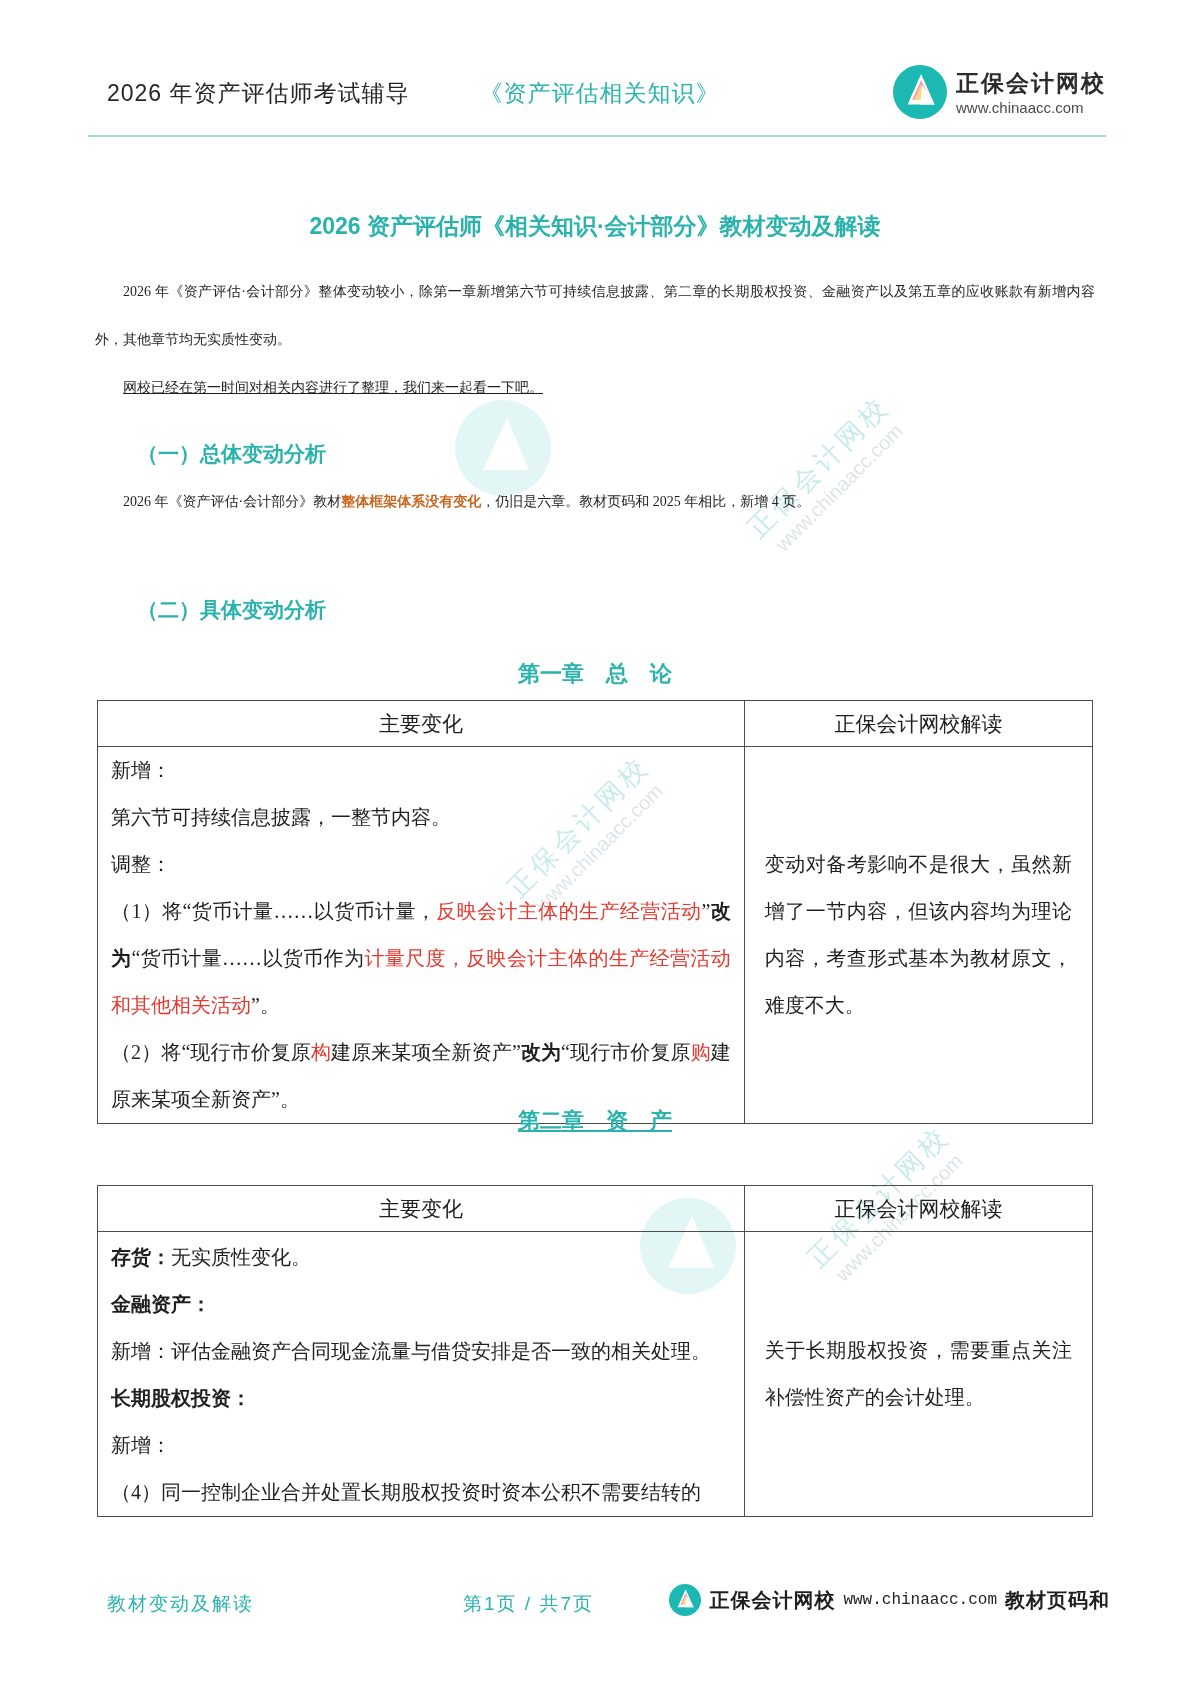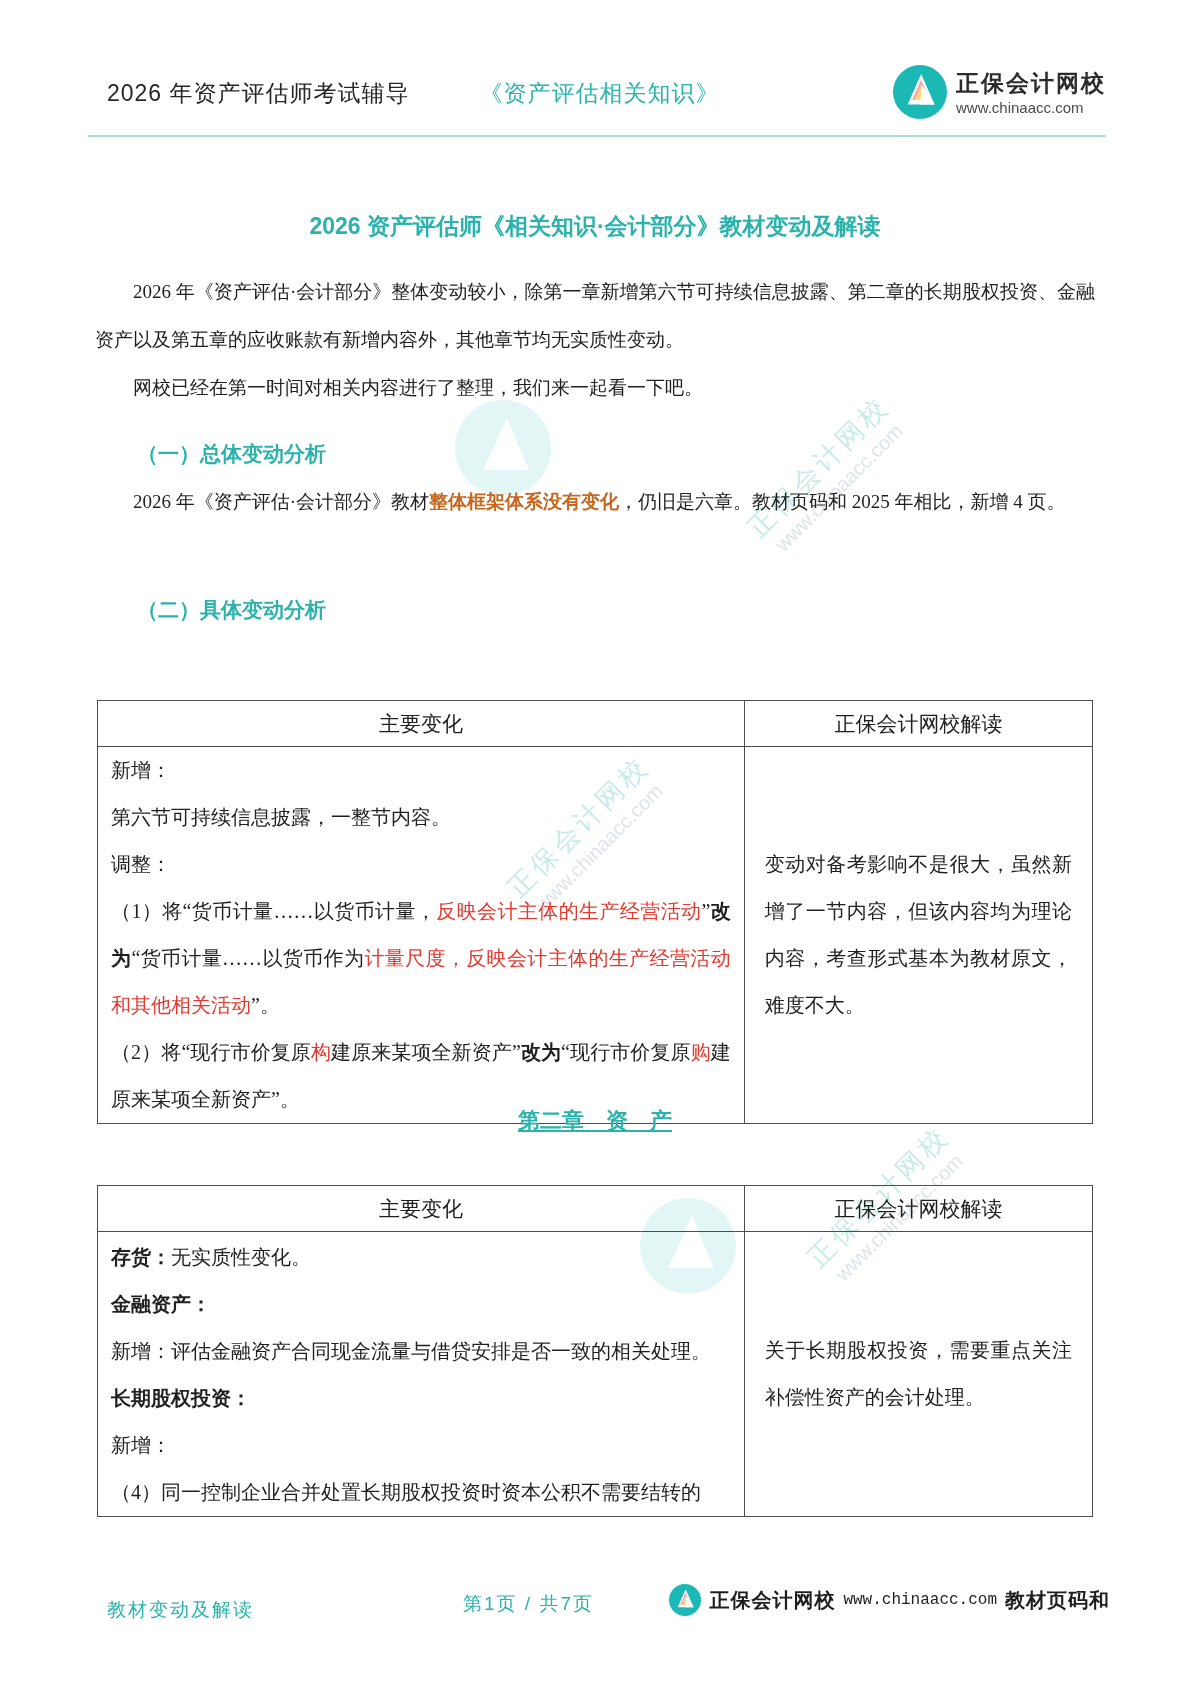--- a/index.html
+++ b/index.html
@@ -29,24 +29,24 @@
   .wm{position:absolute;transform:rotate(-45deg);transform-origin:left top;
       font-family:"Liberation Sans","DejaVu Sans",sans-serif;text-align:center;
       pointer-events:none;white-space:nowrap;}
   .wm .wm-brand{display:block;font-size:27px;letter-spacing:4px;color:rgba(42,179,172,.26);}
   .wm .wm-url{display:block;font-size:20px;color:rgba(140,165,180,.30);}
   .wm-badge{position:absolute;pointer-events:none;opacity:.12;}
   
   .doc-title{position:absolute;top:202px;left:95px;right:95px;text-align:center;
       font-family:"Liberation Sans","DejaVu Sans",sans-serif;
       font-size:23px;font-weight:700;color:var(--teal);line-height:48px;}
-  .para{position:absolute;left:95px;right:95px;font-size:19px;line-height:48px;
+  .para{position:absolute;left:95px;right:95px;font-size:14px;line-height:48px;
       text-align:justify;text-indent:2em;}
   .p1{top:268px;}
-  .p2{top:364px;}
+  .p2{top:364px;text-decoration:underline;}
   .p3{top:478px;}
   .sec-h{position:absolute;left:95px;right:95px;padding-left:2em;
       font-family:"Liberation Sans","DejaVu Sans",sans-serif;
       font-size:21px;font-weight:700;color:var(--teal);line-height:48px;}
   .h1pos{top:430px;}
   .h2pos{top:586px;}
   .chap{position:absolute;left:95px;right:95px;text-align:center;
       font-family:"Liberation Sans","DejaVu Sans",sans-serif;
       font-size:22px;font-weight:700;color:var(--teal);line-height:48px;}
   .ch1{top:650px;}
@@ -65,21 +65,21 @@
   .t1{top:700px;}
   .t1 .td-main{height:376px;}
   .t2{top:1185px;}
   .t2 .td-main{height:284px;padding-top:2px;}
   .seg-red{color:var(--red);}
   .seg-bold{font-weight:700;}
   .seg-orange{color:var(--orange);font-weight:700;}
   
   .ftr{position:absolute;top:1582px;left:95px;right:80px;height:44px;
       font-family:"Liberation Sans","DejaVu Sans",sans-serif;}
-  .ftr-label{position:absolute;left:12px;top:15px;font-size:19px;color:var(--teal);letter-spacing:2px;}
+  .ftr-label{position:absolute;left:12px;top:9px;font-size:19px;color:var(--teal);letter-spacing:2px;}
   .ftr-page{position:absolute;left:368px;top:9px;font-size:19px;color:var(--teal);letter-spacing:2px;}
   .ftr-right{position:absolute;right:0;top:2px;display:flex;align-items:center;gap:8px;}
   .ftr-brand{font-size:20px;font-weight:700;color:#1e1e1e;letter-spacing:1px;}
   .ftr-url{font-family:"Liberation Mono","DejaVu Sans Mono",monospace;font-size:16px;color:#222;}
   .ftr-copy{font-size:20px;font-weight:700;color:#1e1e1e;letter-spacing:1px;}
 </style>
 </head>
 <body>
 
 <div class="page">
@@ -128,20 +128,21 @@
   <h1 class="doc-title">2026 资产评估师《相关知识·会计部分》教材变动及解读</h1>
 
   <p class="para p1">2026 年《资产评估·会计部分》整体变动较小，除第一章新增第六节可持续信息披露、第二章的长期股权投资、金融资产以及第五章的应收账款有新增内容外，其他章节均无实质性变动。</p>
   <p class="para p2">网校已经在第一时间对相关内容进行了整理，我们来一起看一下吧。</p>
 
   <h2 class="sec-h h1pos">（一）总体变动分析</h2>
   <p class="para p3"><span>2026 年《资产评估·会计部分》教材</span><span class="seg-orange">整体框架体系没有变化</span><span>，仍旧是六章。教材页码和 2025 年相比，新增 4 页。</span></p>
 
   <h2 class="sec-h h2pos">（二）具体变动分析</h2>
 
+  <h3 class="chap ch1">第一章　总　论</h3>
 
   <table class="tbl t1">
     <colgroup>
         <col class="col-main">
         <col class="col-note">
       </colgroup>
     <thead>
       <tr>
         <th>主要变化</th>
         <th>正保会计网校解读</th>

